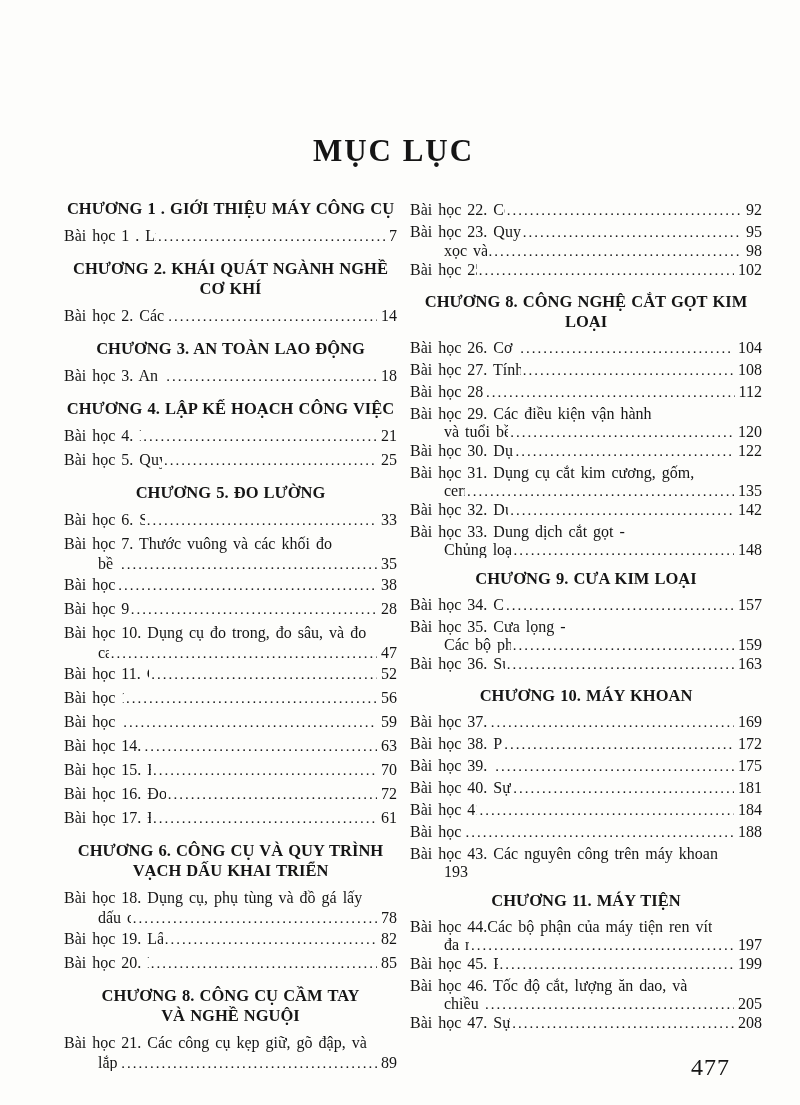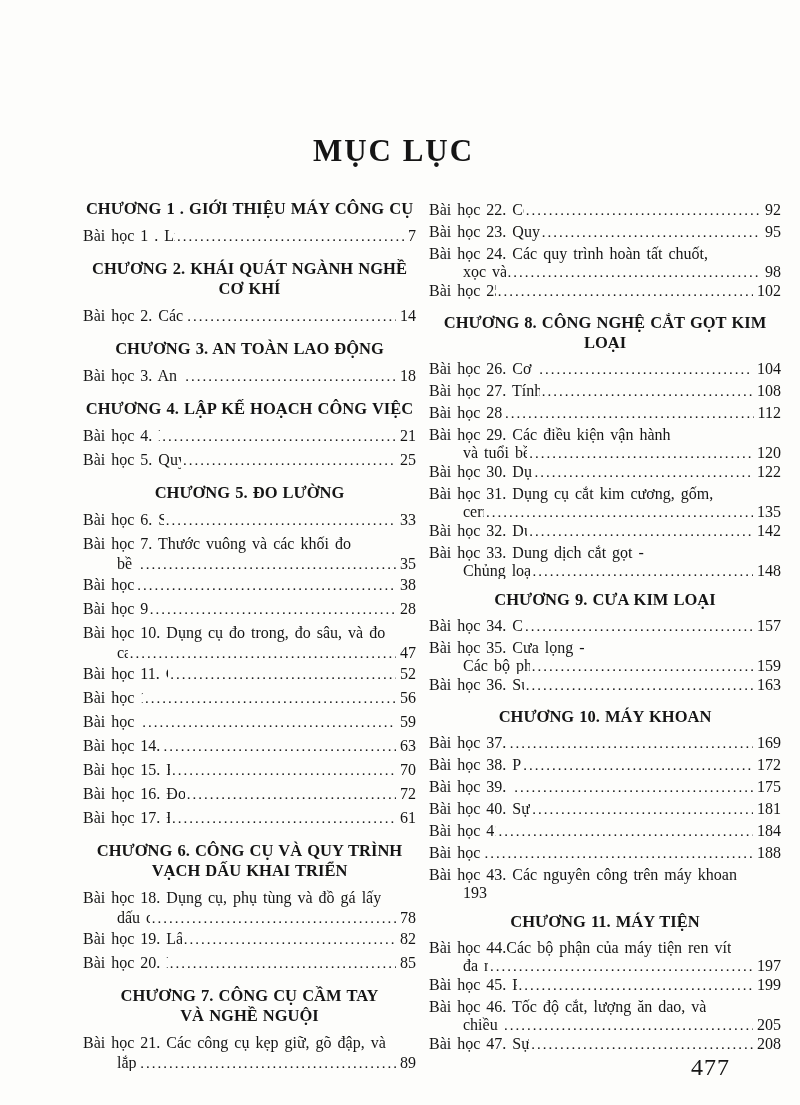--- a/index.html
+++ b/index.html
@@ -16,21 +16,21 @@
   .title {
     margin: 0; padding-top: 133px;
     text-align: center;
     font-size: 31px; font-weight: bold;
     letter-spacing: 2px;
   }
   .cols {
     display: flex; align-items: flex-start;
     margin: 30px 0 0 64px;
   }
-  .col-left  { width: 333px; margin-right: 13px; margin-left: 19px; }
+  .col-left  { width: 333px; margin-right: 13px; }
   .col-right { width: 352px; }
 
   .chapter {
     font-weight: bold; text-align: center;
     font-size: 16.5px; line-height: 20px;
     margin: 11px 0 5px;
     word-spacing: 1px;
   }
   .col > :first-child { margin-top: 0; }
 
@@ -228,21 +228,21 @@
           </div>
         </div>
         <div class="entry">
           <div class="entry-line">
             <span class="txt">Bài học 20. Lấy dấu chính xác</span>
             <span class="dots"></span>
             <span class="pg">85</span>
           </div>
         </div>
         <div class="chapter">
-          <div class="chapter-line">CHƯƠNG 7. CÔNG CỤ CẦM TAY</div>
+          <div class="chapter-line">CHƯƠNG 8. CÔNG CỤ CẦM TAY</div>
           <div class="chapter-line">VÀ NGHỀ NGUỘI</div>
         </div>
         <div class="entry">
           <div class="entry-line">
             <span class="txt">Bài học 21. Các công cụ kẹp giữ, gõ đập, và</span>
           </div>
           <div class="entry-line wrap">
             <span class="txt">lắp ráp</span>
             <span class="dots"></span>
             <span class="pg">89</span>
@@ -258,23 +258,20 @@
           </div>
         </div>
         <div class="entry">
           <div class="entry-line">
             <span class="txt">Bài học 23. Quy trình và dụng cụ cắt ren</span>
             <span class="dots"></span>
             <span class="pg">95</span>
           </div>
         </div>
         <div class="entry">
-          <div class="entry-line">
-            <span class="txt">Bài học 24. Các quy trình hoàn tất chuốt,</span>
-          </div>
           <div class="entry-line wrap">
             <span class="txt">xọc và mài rà</span>
             <span class="dots"></span>
             <span class="pg">98</span>
           </div>
         </div>
         <div class="entry">
           <div class="entry-line">
             <span class="txt">Bài học 25. Các ổ đỡ</span>
             <span class="dots"></span>

